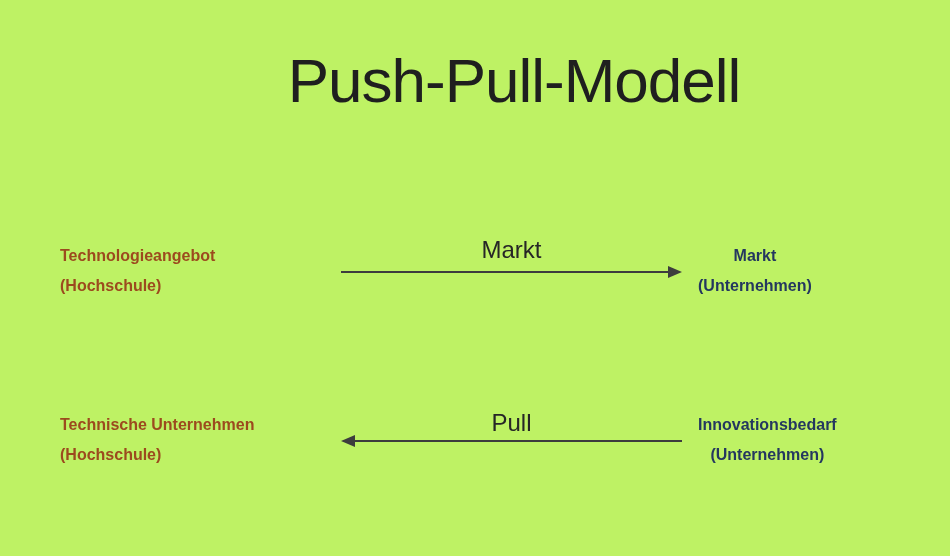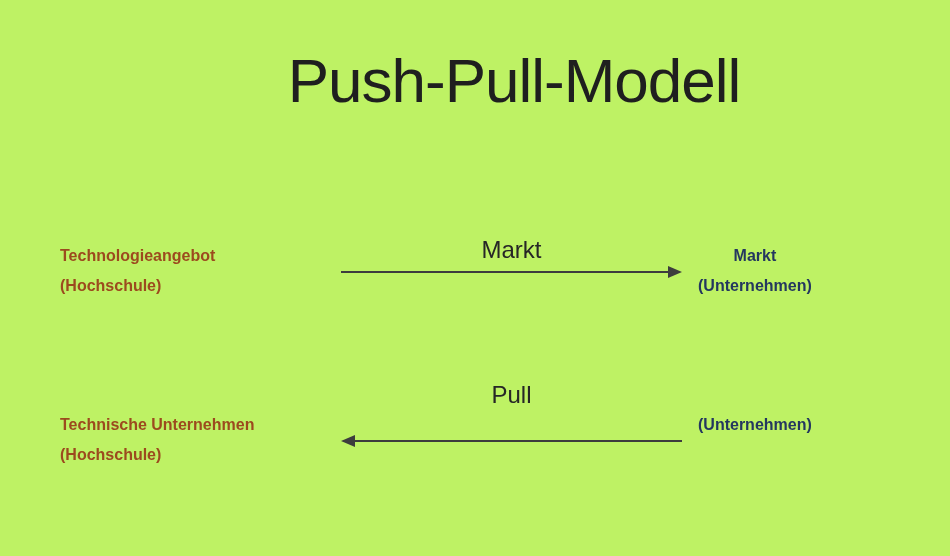--- a/index.html
+++ b/index.html
@@ -46,21 +46,21 @@
   .arrow-label {
     position: absolute;
     left: 341px;
     width: 341px;
     text-align: center;
     font-size: 24px;
     color: #262626;
     line-height: 28px;
   }
   .push-label { top: 236px; }
-  .pull-label { top: 381px; text-align: center; }
+  .pull-label { top: 409px; text-align: center; }
 
   .arrow {
     position: absolute;
     left: 341px;
     width: 341px;
     height: 12px;
   }
   .push-arrow { top: 266px; }
   .pull-arrow { top: 435px; }
   .arrow .shaft {
@@ -118,16 +118,17 @@
   </div>
 
   <div class="arrow-label pull-label">Pull</div>
 
   <div class="arrow arrow-left pull-arrow">
     <div class="shaft"></div>
     <div class="head"></div>
   </div>
 
   <div class="label unternehmen right-col row2-label">
+    <span>Innovationsbedarf</span>
     <span>(Unternehmen)</span>
   </div>
 
 </div>
 
 </body></html>

